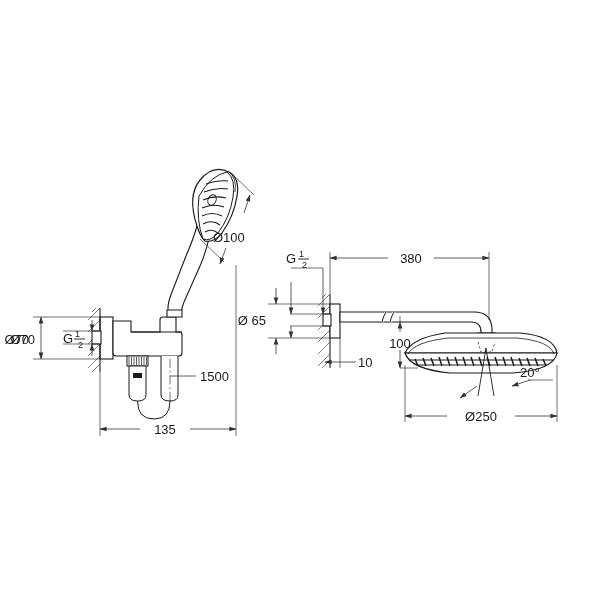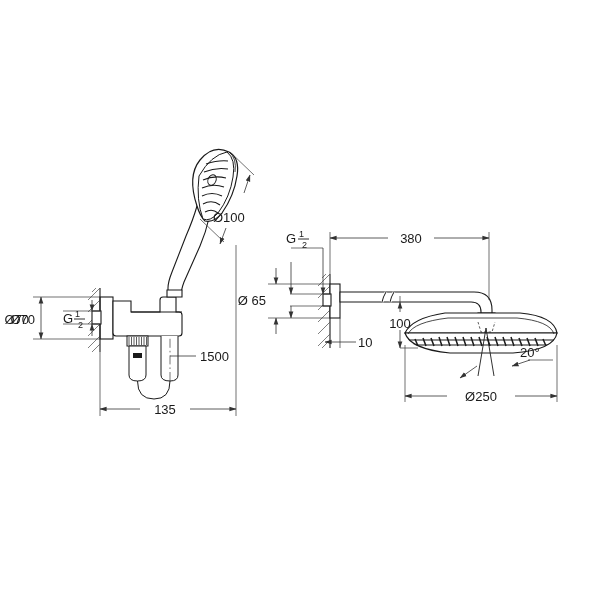--- a/index.html
+++ b/index.html
@@ -12,20 +12,21 @@
     width: 600px;
     height: 600px;
     font-family: "Liberation Sans", sans-serif;
     overflow: hidden;
   }
   #sheet {
     position: relative;
     width: 600px;
     height: 428px;
     background: #ffffff;
+    margin-top: 20px;
   }
   svg#drawing {
     display: block;
     width: 600px;
     height: 600px;
   }
   .dim-text {
     font-family: "Liberation Sans", sans-serif;
     font-size: 13px;
     fill: #1a1a1a;

